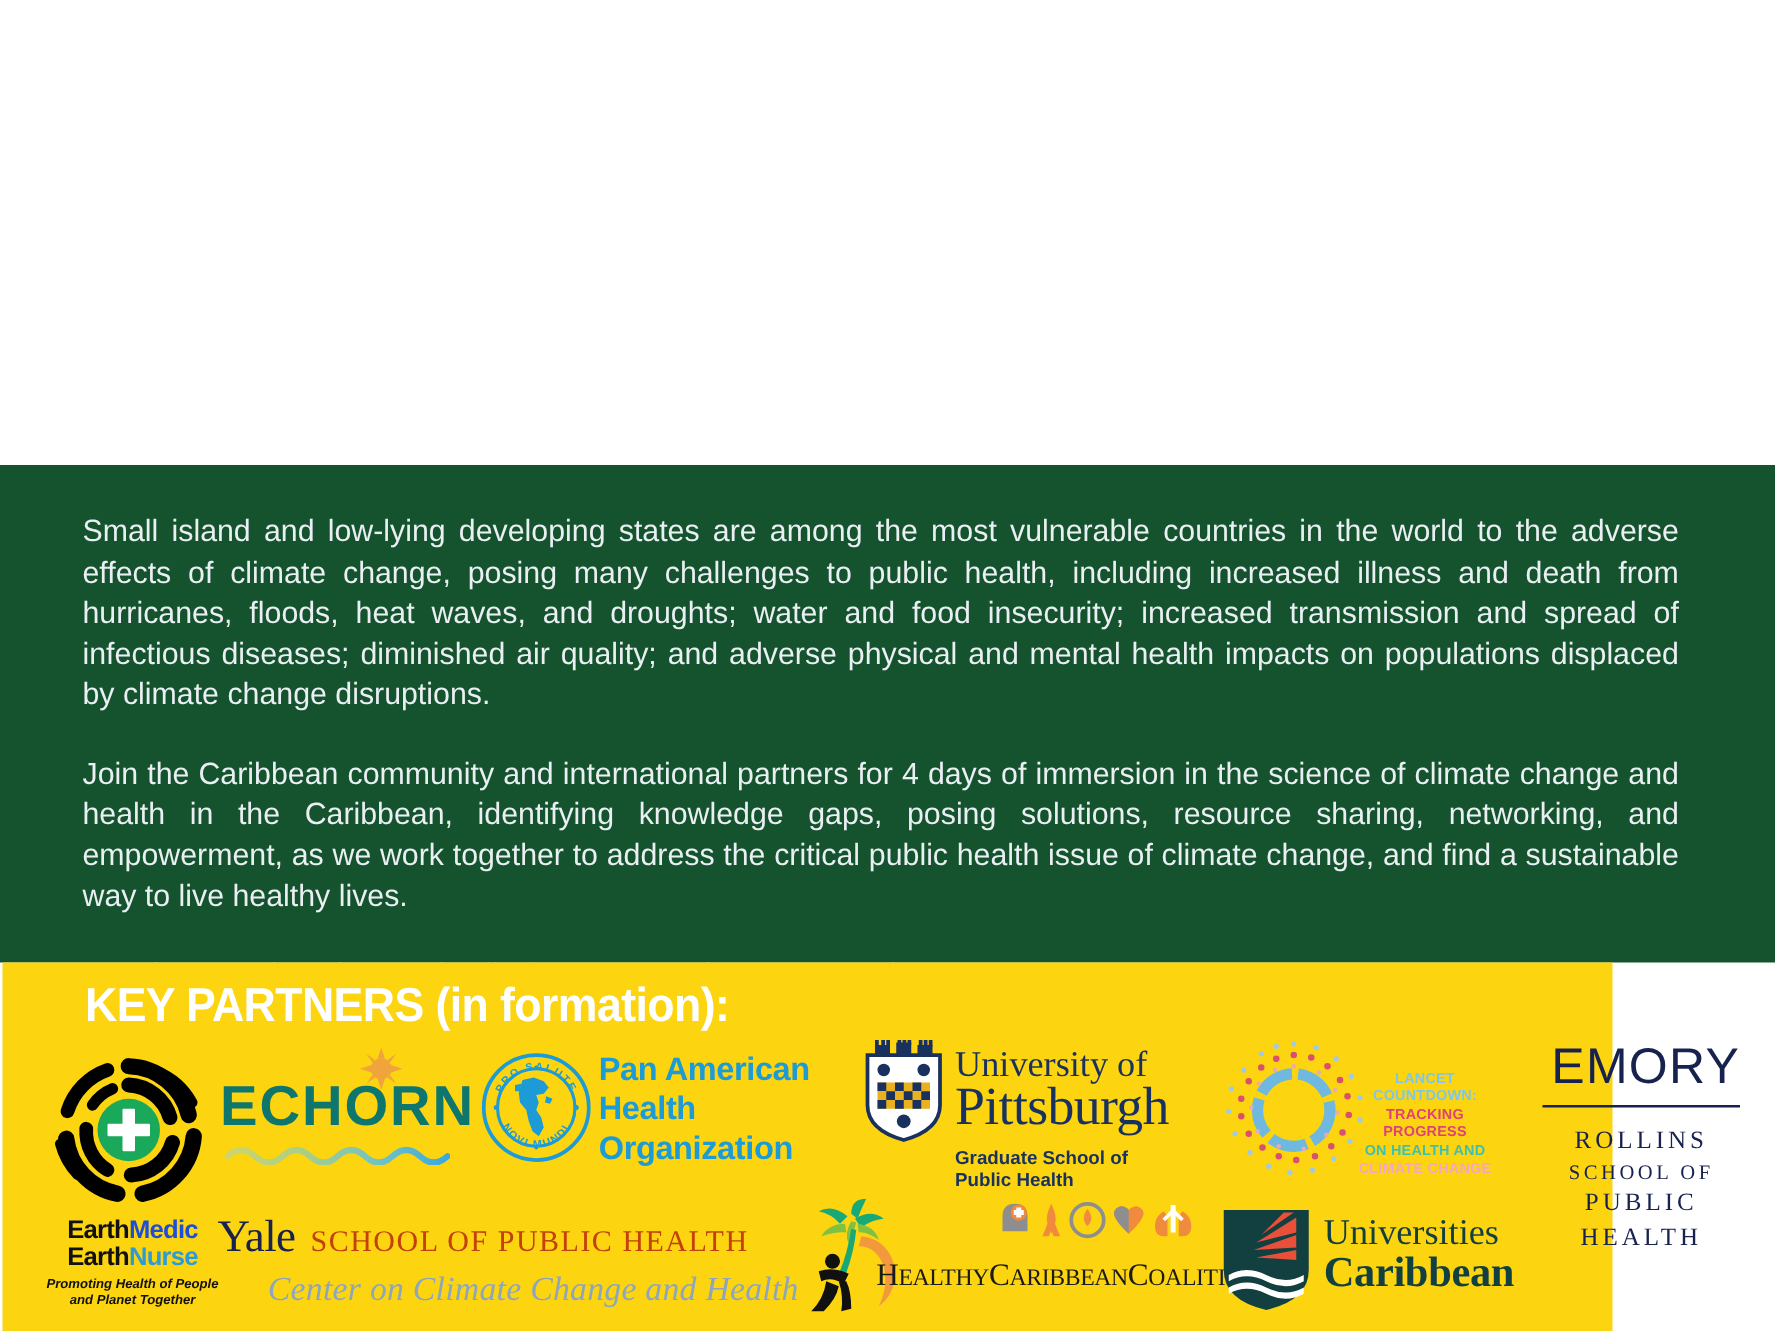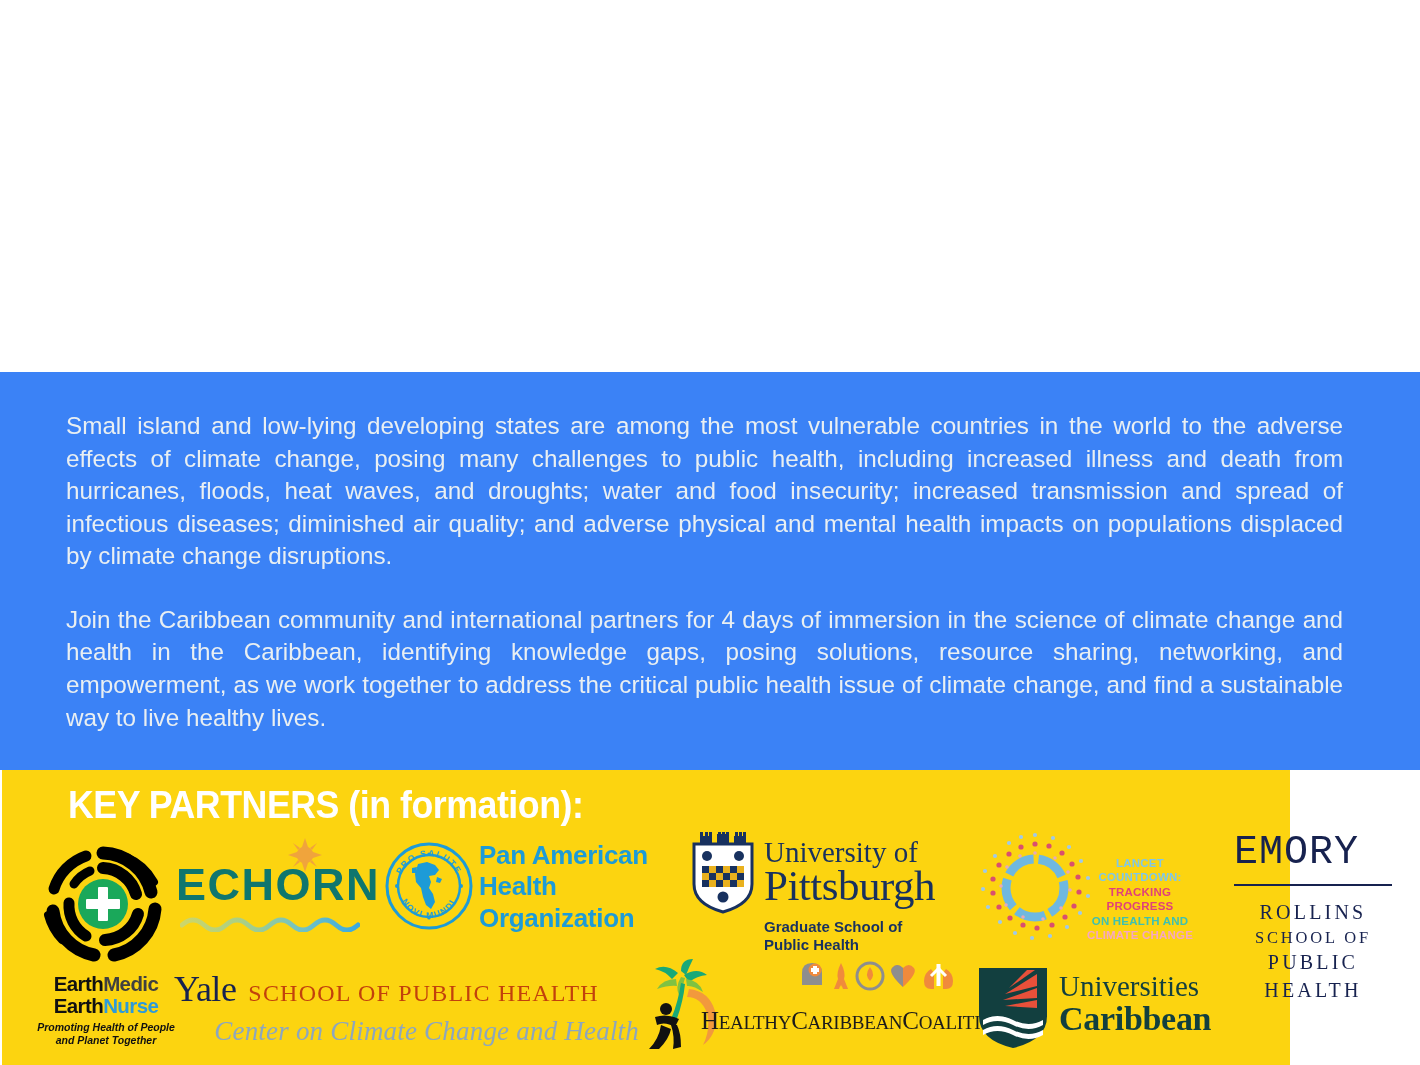--- a/index.html
+++ b/index.html
@@ -37,21 +37,21 @@
     position:absolute;left:66px;top:224px;width:1300px;
     font-weight:bold;font-size:40px;line-height:1.33;color:#ffffff;
     letter-spacing:-0.3px;
     transform:scaleX(0.965);transform-origin:left top;
   }
   .conf-title .l2{display:block;}
 
   
   .bodysec{
     position:absolute;left:0;top:372px;width:1420px;height:398px;
-    background:#3b82f6;
+    background:#14532d;
   }
   .copy{
     position:absolute;left:66px;top:38px;width:1290px;
     color:#e9eff2;font-size:24.5px;line-height:1.33;
     text-align:justify;
     transform:scaleX(0.99);transform-origin:left top;
   }
   .copy p{margin:0 0 31px 0;}
   .copy p:last-child{margin-bottom:0;text-align:left;}
   .copy p.p2{text-align:justify;}
@@ -69,21 +69,21 @@
   }
 
   .logo{position:absolute;}
 
   
   #logo-earthmedic{left:28px;top:67px;width:152px;height:225px;}
   .em-swirl{position:absolute;left:6px;top:0;width:135px;height:135px;}
   .em-words{position:absolute;left:0;top:136px;width:152px;text-align:center;}
   .em-l1,.em-l2{font-weight:bold;font-size:20.5px;line-height:1.08;letter-spacing:-0.6px;white-space:nowrap;}
   .em-black{color:#111111;text-align:right;}
-  .em-red{color:#404040;}
+  .em-red{color:#1d4ed8;}
   .em-blue{color:#2d9ada;}
   .em-tag{
     margin-top:4px;font-style:italic;font-weight:bold;
     font-size:10.5px;line-height:1.18;color:#111111;
   }
 
   
   #logo-echorn{left:174px;top:68px;width:186px;height:96px;}
   .echorn-sun{position:absolute;left:112px;top:0px;width:34px;height:34px;}
   .echorn-word{
@@ -124,22 +124,22 @@
   .lc-rings{position:absolute;left:0;top:0;width:120px;height:112px;}
   .lc-text{position:absolute;left:108px;top:24px;font-weight:bold;font-size:11.5px;line-height:1.26;letter-spacing:0.2px;}
   .lc-1{color:#7fc7e8;}
   .lc-2{color:#e0417a;}
   .lc-3{color:#3fc0b0;}
   .lc-4{color:#f6a6c5;}
 
   
   #logo-emory{left:1232px;top:63px;width:158px;height:180px;}
   .em-title{
-    font-family:Liberation Mono, monospace;font-size:40px;line-height:1;
-    color:#17224f;letter-spacing:1px;text-align:left;
+    font-family:Liberation Sans, sans-serif;font-size:40px;line-height:1;
+    color:#17224f;letter-spacing:1px;text-align:right;
   }
   .em-rule{width:100%;height:2px;background:#17224f;margin:11px 0 13px 0;}
   .em-sub{
     font-family:"Liberation Serif", serif;color:#17224f;text-align:center;
     font-size:20px;line-height:1.38;letter-spacing:3.2px;
   }
   .em-sub .small{font-size:16.5px;letter-spacing:2.8px;}
 
   
   #logo-yale{left:172px;top:198px;width:465px;height:74px;}

